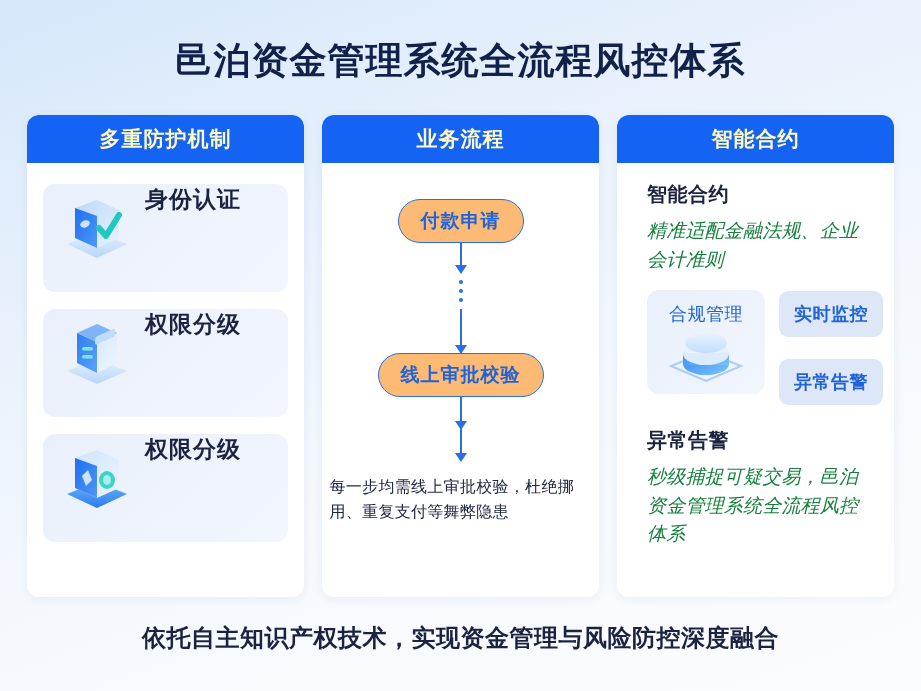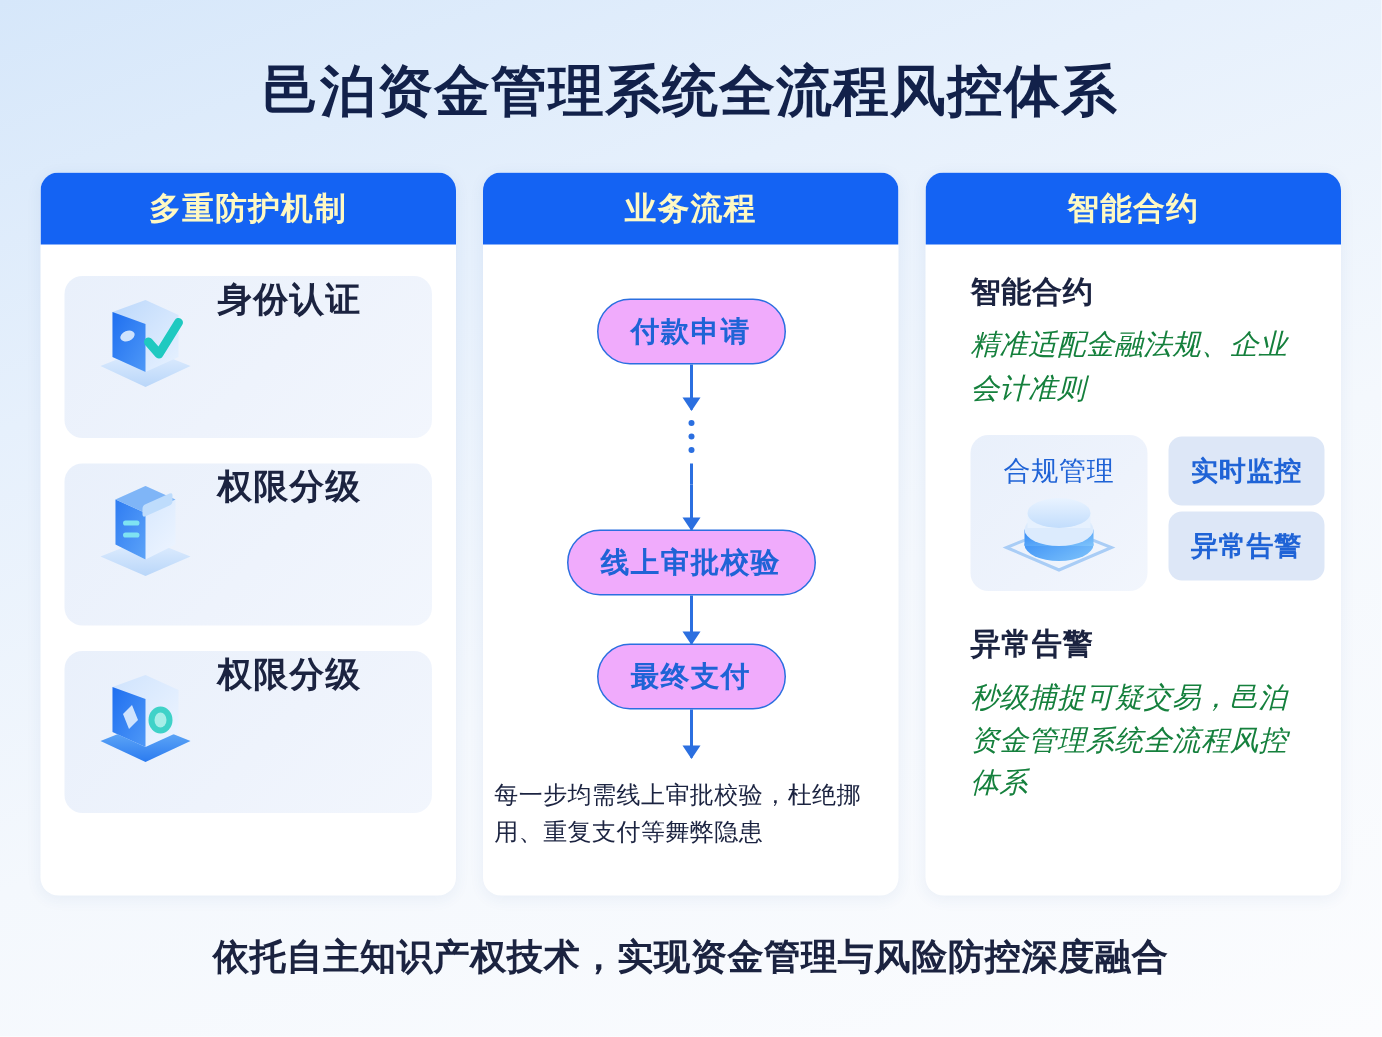--- a/index.html
+++ b/index.html
@@ -110,21 +110,21 @@
     display: flex;
     flex-direction: column;
     align-items: center;
     padding-top: 20px;
     height: 100%;
     box-sizing: border-box;
   }
   .flow-node {
     border: 1.6px solid #2b6fe0;
     color: #1f63d6;
-    background: #f0abfc;
+    background: #fdba74;
     border-radius: 999px;
     font-size: 19px;
     font-weight: bold;
     padding: 8px 22px;
     letter-spacing: 1px;
     white-space: nowrap;
   }
   .flow-arrow {
     width: 2px;
     background: #2b6fe0;
@@ -222,21 +222,21 @@
   }
   .comp-tile-icon {
     position: absolute;
     bottom: 4px;
     left: 50%;
     transform: translateX(-50%);
   }
   .chip-col {
     display: flex;
     flex-direction: column;
-    gap: 4px;
+    gap: 22px;
     padding-top: 1px;
   }
   .chip {
     background: #dde7f7;
     border-radius: 9px;
     color: #1f63d6;
     font-size: 18px;
     font-weight: bold;
     padding: 11px 15px;
     letter-spacing: 0.5px;
@@ -371,21 +371,20 @@
           <div class="flow-arrow arrow-a"></div>
           <div class="flow-dots">
               <i></i>
               <i></i>
               <i></i>
             </div>
           <div class="flow-dash"></div>
           <div class="flow-arrow arrow-b"></div>
           <div class="flow-node">线上审批校验</div>
           <div class="flow-arrow arrow-c"></div>
-          <div class="flow-node">最终支付</div>
           <div class="flow-arrow arrow-d"></div>
           <div class="flow-caption">每一步均需线上审批校验，杜绝挪用、重复支付等舞弊隐患</div>
 
         </div>
       </div>
     </div>
 
     <div class="column">
       <div class="col-header">智能合约</div>
       <div class="col-body comp-body">

